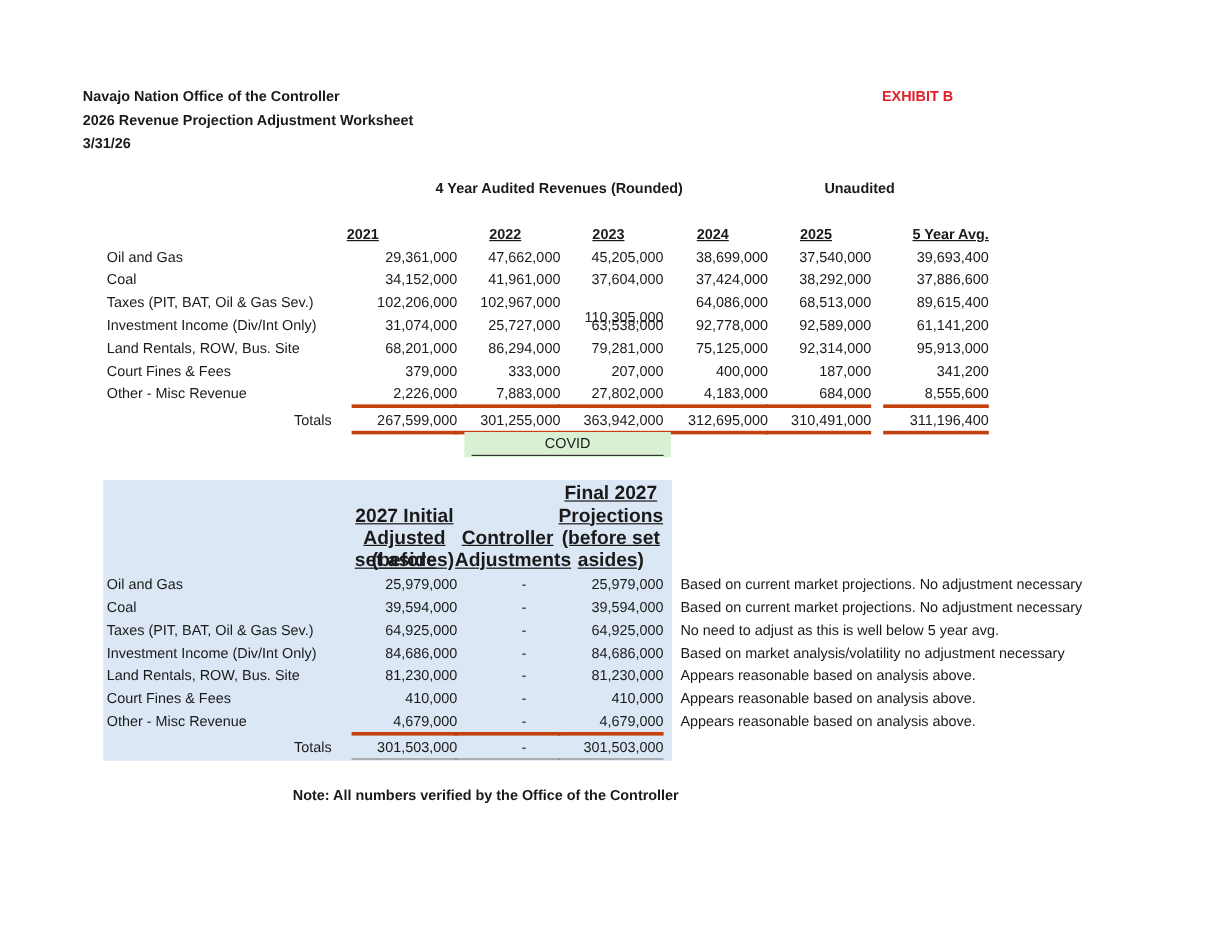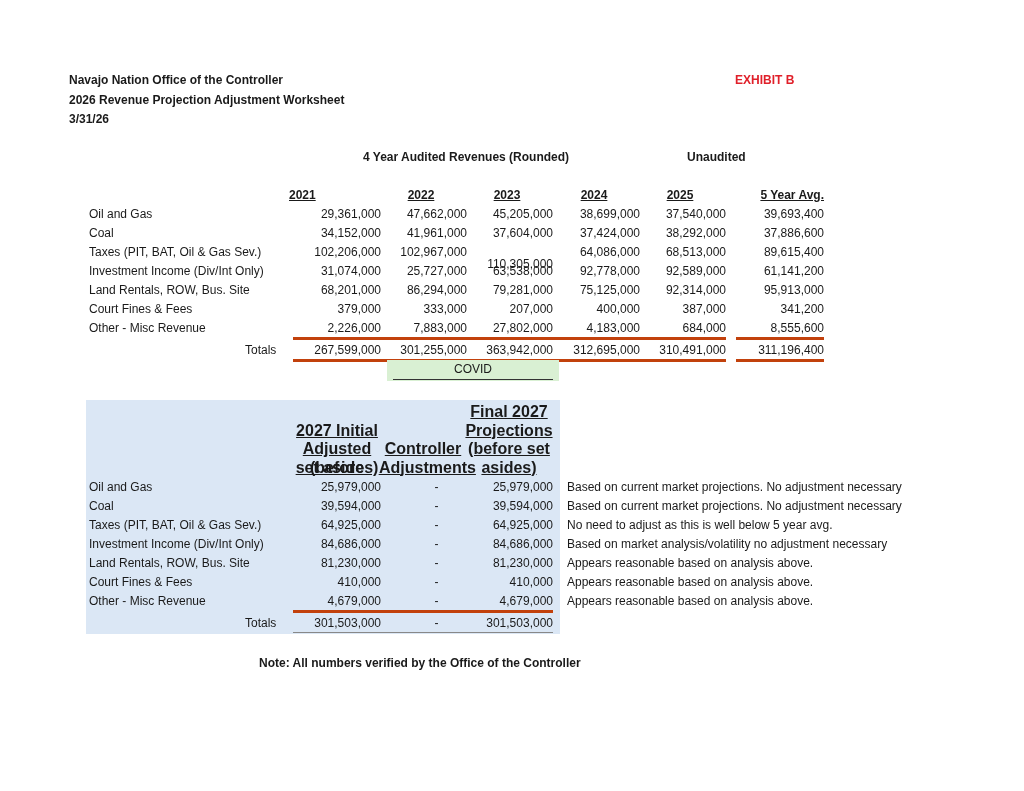--- a/index.html
+++ b/index.html
@@ -74,21 +74,21 @@
     <div class="abs num" style="left:379px; width:88px; top:283px; padding-bottom:0px;">86,294,000</div>
     <div class="abs num" style="left:465px; width:88px; top:283px; padding-bottom:0px;">79,281,000</div>
     <div class="abs num" style="left:552px; width:88px; top:283px; padding-bottom:0px;">75,125,000</div>
     <div class="abs num" style="left:638px; width:88px; top:283px; padding-bottom:0px;">92,314,000</div>
     <div class="abs num" style="left:736px; width:88px; top:283px; padding-bottom:0px;">95,913,000</div>
     <div class="abs lbl" style="left:89px; top:302px;">Court Fines &amp; Fees</div>
     <div class="abs num" style="left:293px; width:88px; top:302px; padding-bottom:0px;">379,000</div>
     <div class="abs num" style="left:379px; width:88px; top:302px; padding-bottom:0px;">333,000</div>
     <div class="abs num" style="left:465px; width:88px; top:302px; padding-bottom:0px;">207,000</div>
     <div class="abs num" style="left:552px; width:88px; top:302px; padding-bottom:0px;">400,000</div>
-    <div class="abs num" style="left:638px; width:88px; top:302px; padding-bottom:0px;">387,000</div>
+    <div class="abs num" style="left:638px; width:88px; top:302px; padding-bottom:0px;">187,000</div>
     <div class="abs num" style="left:736px; width:88px; top:302px; padding-bottom:0px;">341,200</div>
     <div class="abs lbl" style="left:89px; top:321px;">Other - Misc Revenue</div>
     <div class="abs num ul" style="left:293px; width:88px; top:321px; padding-bottom:2px;">2,226,000</div>
     <div class="abs num ul" style="left:379px; width:88px; top:321px; padding-bottom:2px;">7,883,000</div>
     <div class="abs num ul" style="left:465px; width:88px; top:321px; padding-bottom:2px;">27,802,000</div>
     <div class="abs num ul" style="left:552px; width:88px; top:321px; padding-bottom:2px;">4,183,000</div>
     <div class="abs num ul" style="left:638px; width:88px; top:321px; padding-bottom:2px;">684,000</div>
     <div class="abs num ul" style="left:736px; width:88px; top:321px; padding-bottom:2px;">8,555,600</div>
     <div class="abs lbl" style="left:245px; top:343px;">Totals</div>
     <div class="abs num ul" style="left:293px; width:88px; top:343px; padding-bottom:2px;">267,599,000</div>
@@ -148,13 +148,13 @@
     <div class="abs num ul" style="left:293px; width:88px; top:594px; padding-bottom:2px;">4,679,000</div>
     <div class="abs num ul" style="left:379px; width:88px; top:594px; text-align:center; padding-left:27px; box-sizing:border-box; padding-bottom:2px;">-</div>
     <div class="abs num ul" style="left:465px; width:88px; top:594px; padding-bottom:2px;">4,679,000</div>
     <div class="abs comment" style="left:567px; top:594px;">Appears reasonable based on analysis above.</div>
     <div class="abs lbl" style="left:245px; top:616px;">Totals</div>
     <div class="abs num" style="left:293px; width:88px; top:616px; padding-bottom:2px; border-bottom:1px solid #888;">301,503,000</div>
     <div class="abs num" style="left:379px; width:88px; top:616px; text-align:center; padding-left:27px; box-sizing:border-box; padding-bottom:2px; border-bottom:1px solid #888;">-</div>
     <div class="abs num" style="left:465px; width:88px; top:616px; padding-bottom:2px; border-bottom:1px solid #888;">301,503,000</div>
   </div>
 
-<div class="abs note" style="left:259px; top:656px;">Note:  All numbers verified by the Office of the Controller</div>
+<div class="abs note" style="left:244px; top:656px;">Note:  All numbers verified by the Office of the Controller</div>
 
 </body></html>

